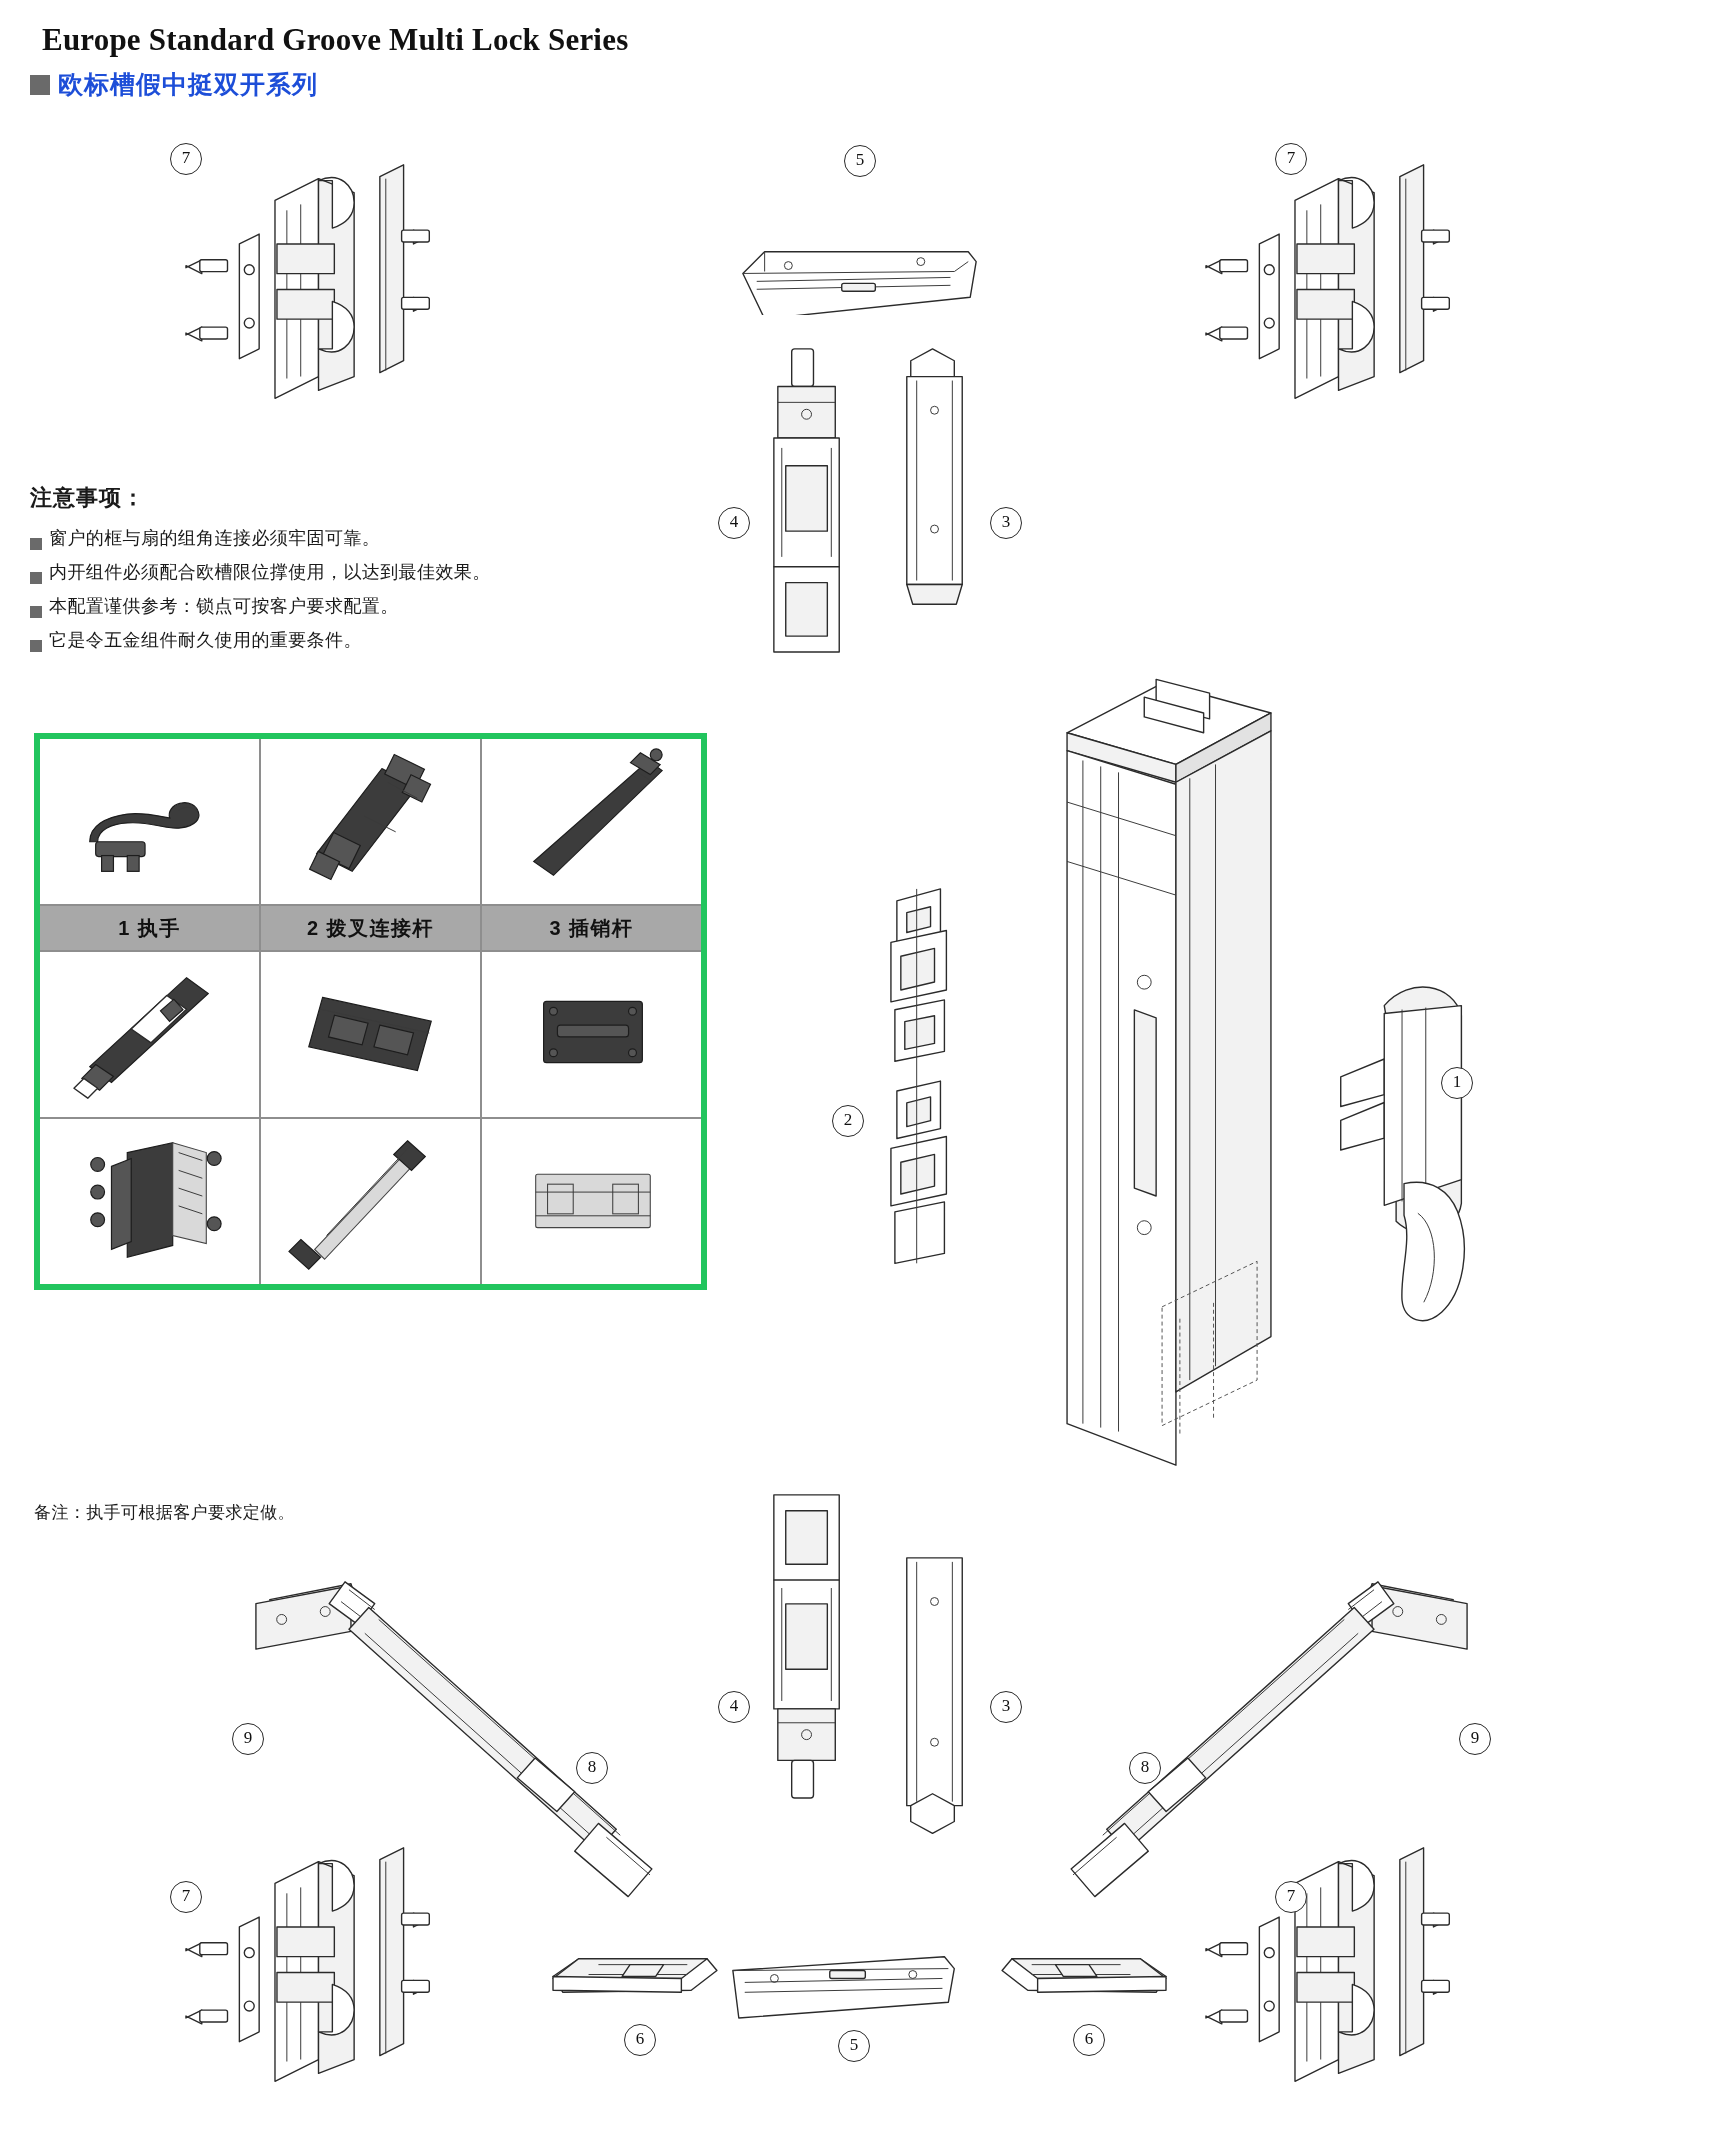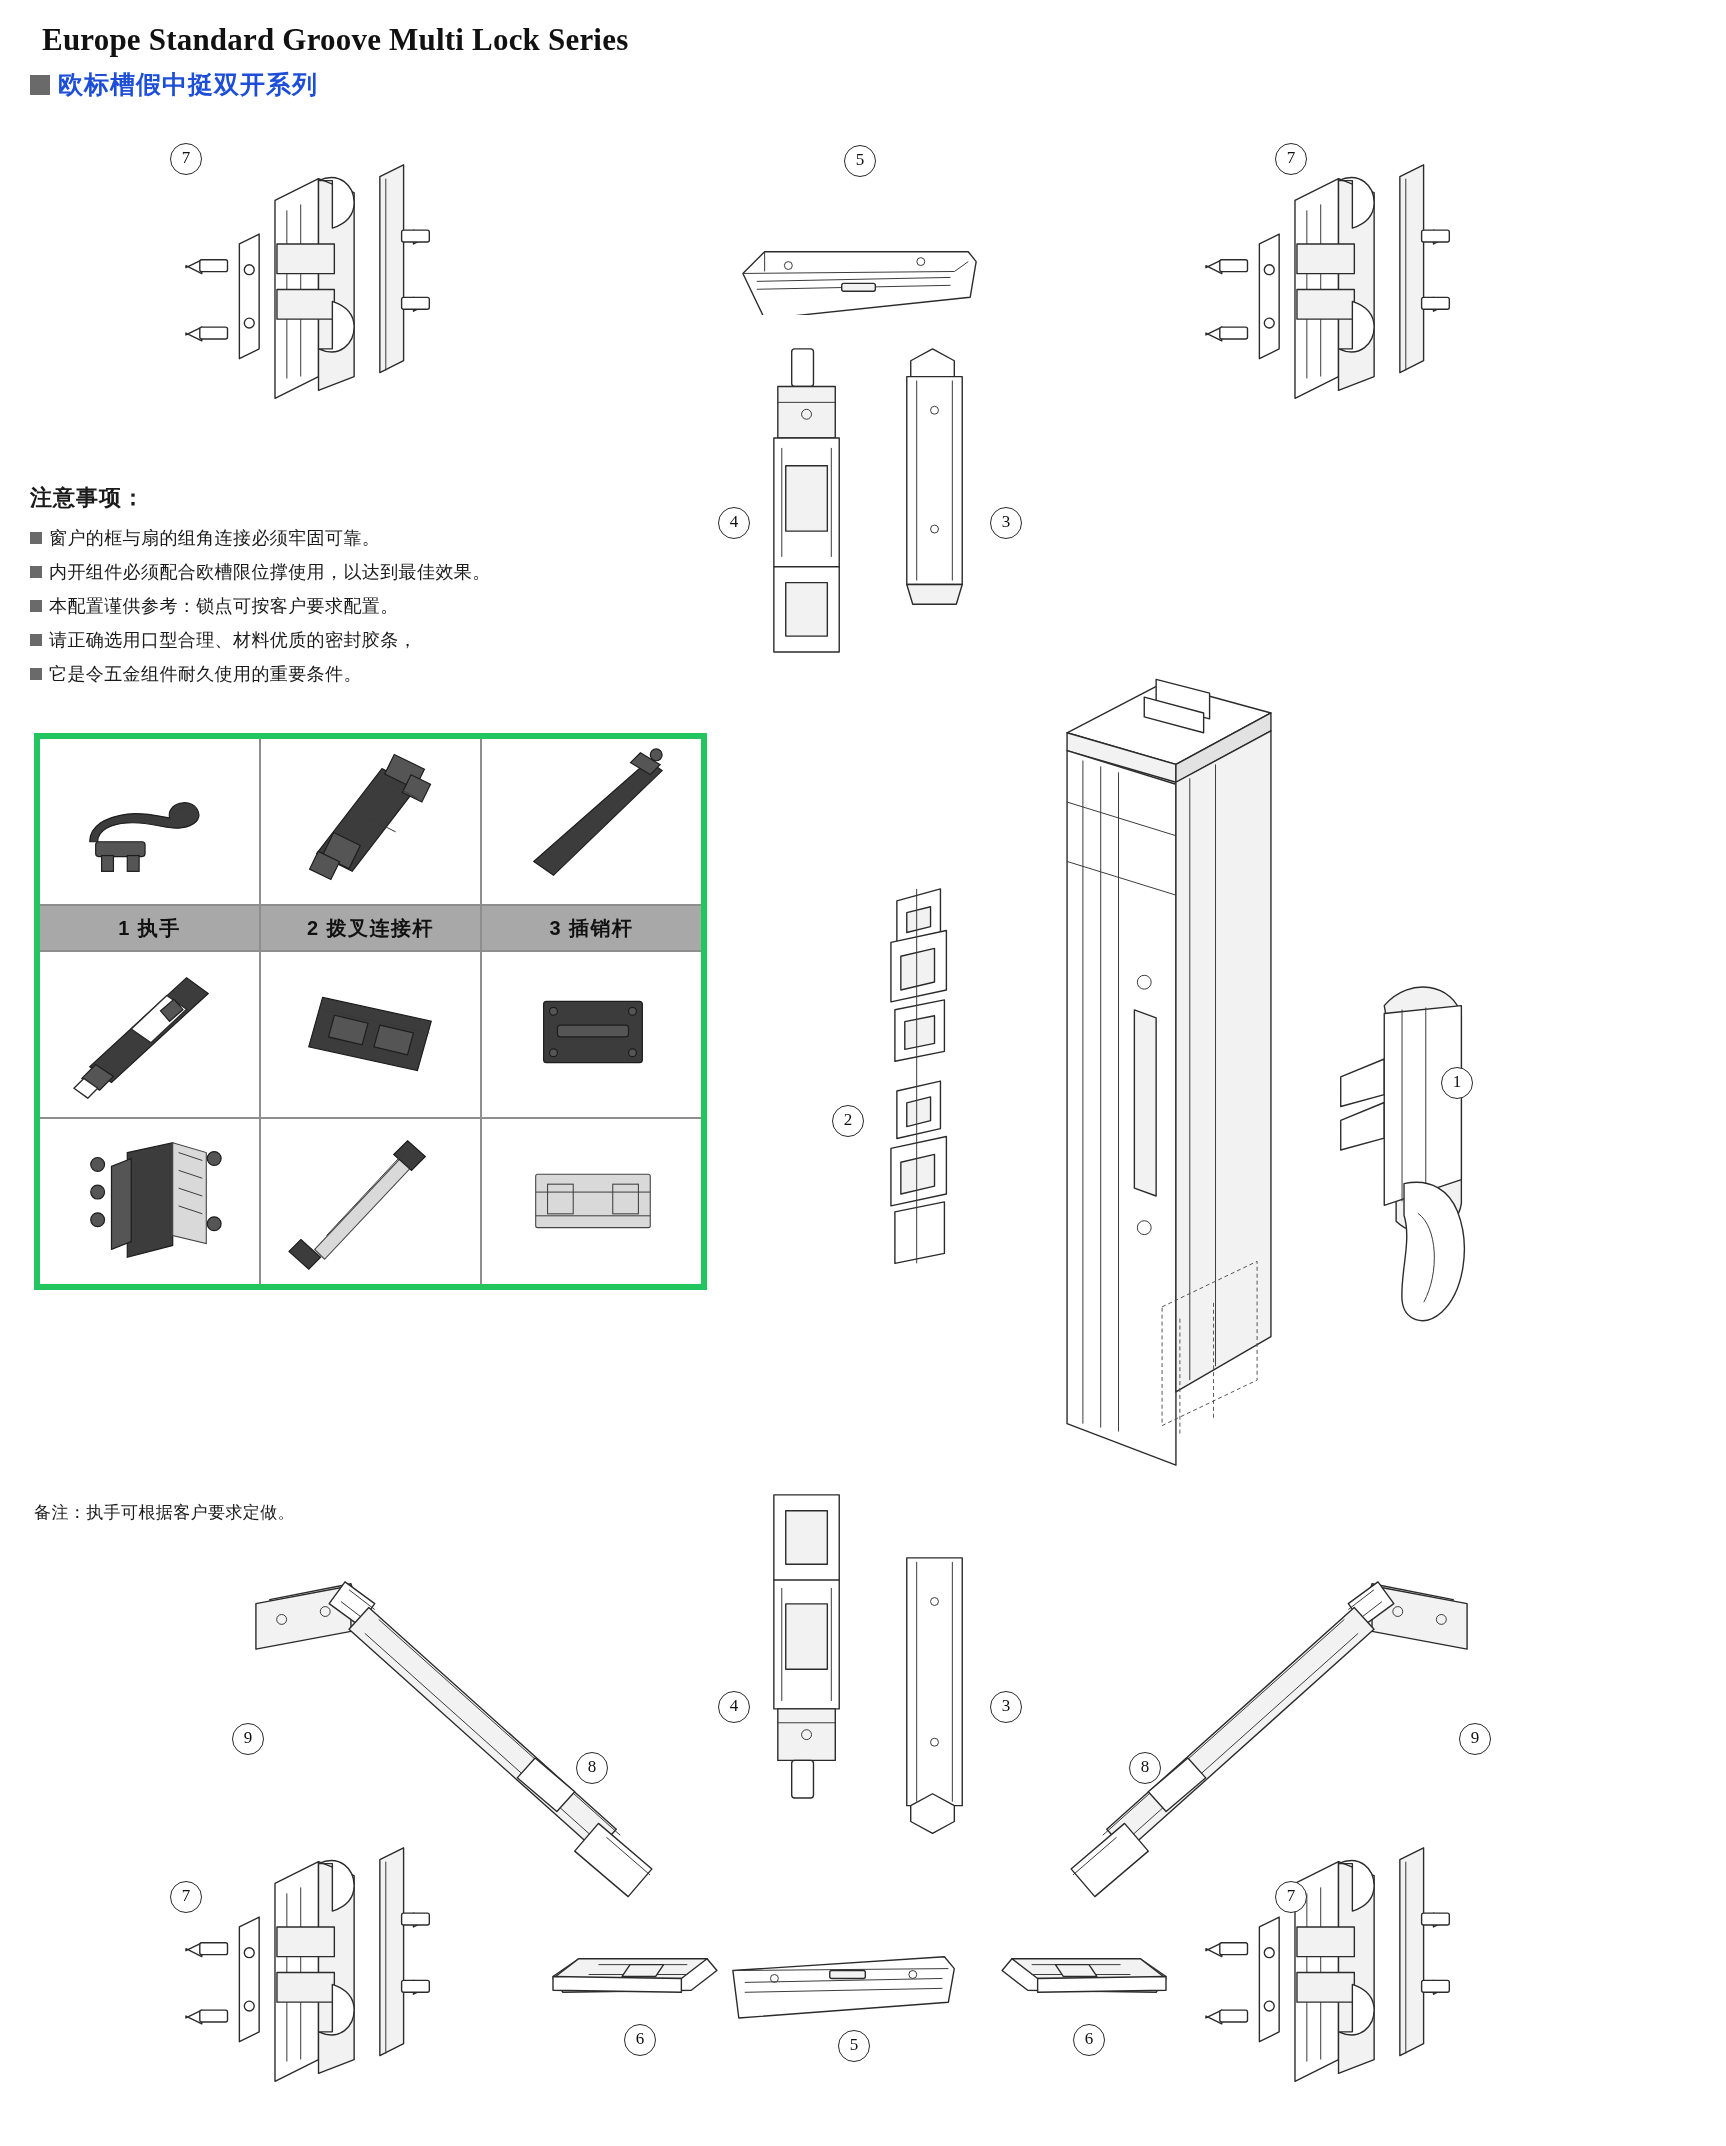--- a/index.html
+++ b/index.html
@@ -58,21 +58,21 @@
     width: 634px;
   }
   .notes-title {
     font-size: 22px;
     font-weight: bold;
     letter-spacing: 1px;
     margin-bottom: 13px;
   }
   .note-line {
     display: flex;
-    align-items: flex-start;
+    align-items: flex-end;
     margin-bottom: 10px;
     font-size: 18px;
     letter-spacing: 0.4px;
   }
   .note-bullet {
     width: 12px;
     height: 12px;
     background: #6a6a6a;
     margin-right: 7px;
     margin-top: 6px;
@@ -164,24 +164,20 @@
     <span class="note-bullet"></span>
     <span>窗户的框与扇的组角连接必须牢固可靠。</span>
   </div>
   <div class="note-line">
     <span class="note-bullet"></span>
     <span>内开组件必须配合欧槽限位撑使用，以达到最佳效果。</span>
   </div>
   <div class="note-line">
     <span class="note-bullet"></span>
     <span>本配置谨供参考：锁点可按客户要求配置。</span>
-  </div>
-  <div class="note-line">
-    <span class="note-bullet"></span>
-    <span>请正确选用口型合理、材料优质的密封胶条，</span>
   </div>
   <div class="note-line">
     <span class="note-bullet"></span>
     <span>它是令五金组件耐久使用的重要条件。</span>
   </div>
 </div>
 
 <table class="parts-table">
   <tbody>
       <tr>

